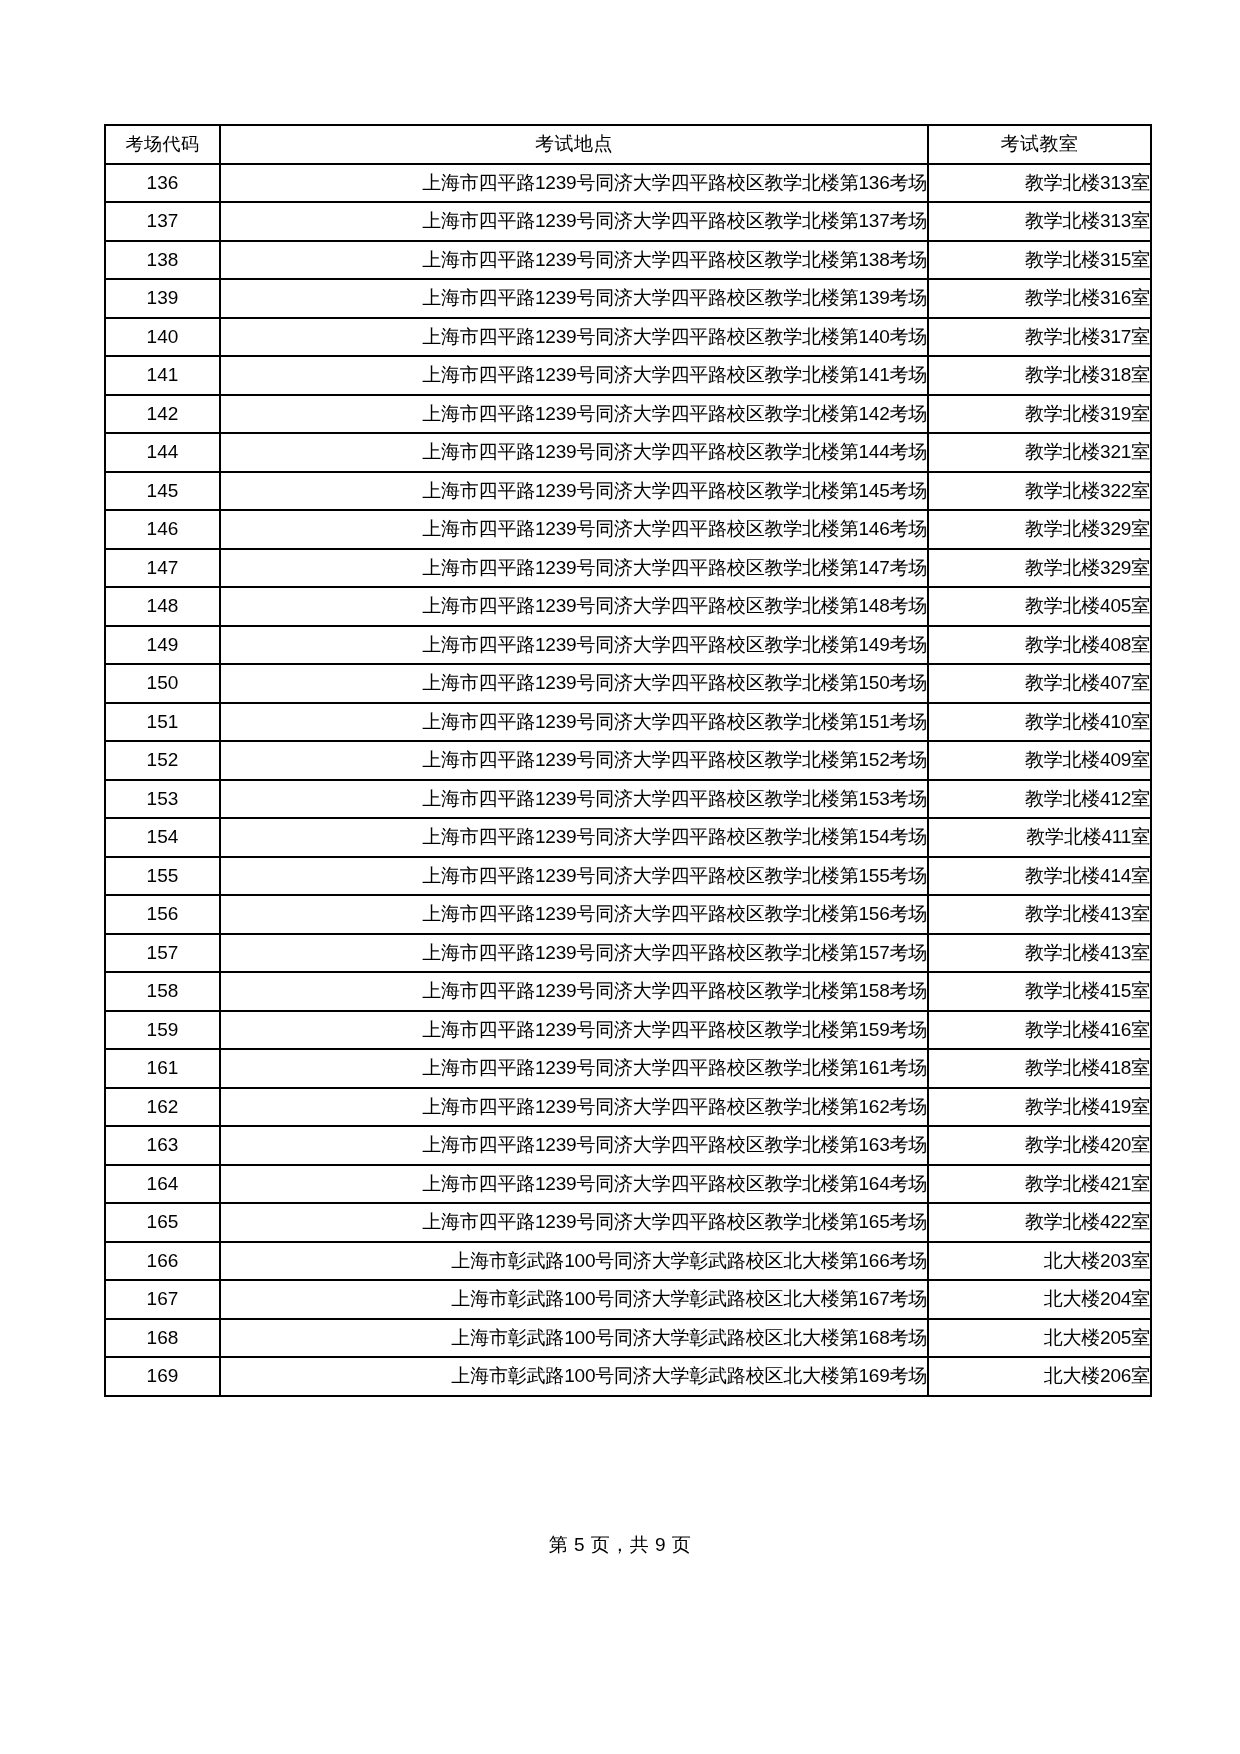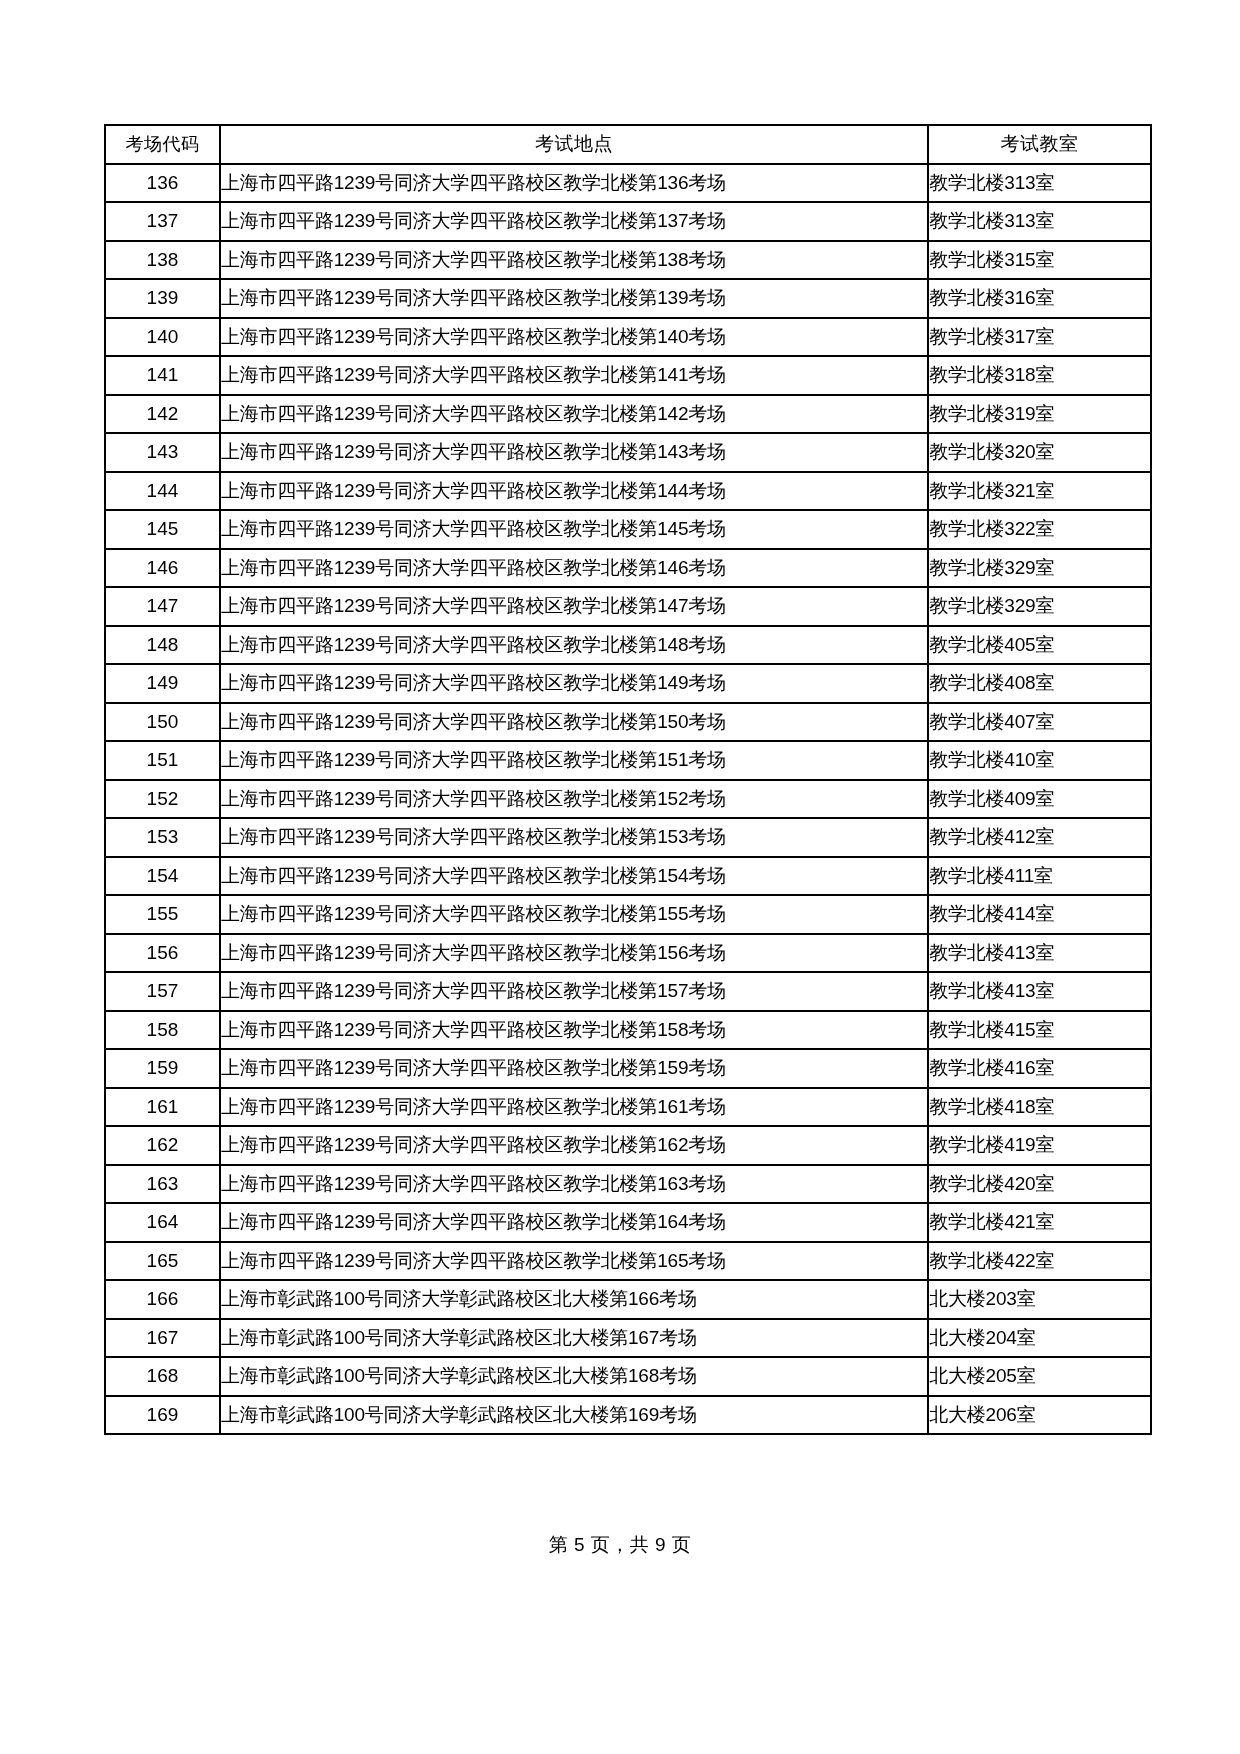--- a/index.html
+++ b/index.html
@@ -46,28 +46,28 @@
   }
   thead th.h-code { font-size: 18px; }
   thead th.h-place { font-size: 19px; font-family: Liberation Mono, monospace; }
   thead th.h-room { font-size: 19px; }
 
   td.code {
     text-align: center;
     font-size: 19px;
   }
   td.place {
-    text-align: left;
+    text-align: right;
     font-size: 19px;
     padding-left: 7px;
     white-space: nowrap;
     letter-spacing: -0.2px;
   }
   td.room {
-    text-align: left;
+    text-align: right;
     font-size: 19px;
     letter-spacing: -0.2px;
   }
   .footer {
     position: absolute;
     left: 0;
     right: 0;
     bottom: 196px;
     text-align: center;
     font-size: 19px;
@@ -123,25 +123,20 @@
           <td class="code">141</td>
           <td class="place">上海市四平路1239号同济大学四平路校区教学北楼第141考场</td>
           <td class="room">教学北楼318室</td>
         </tr>
         <tr>
           <td class="code">142</td>
           <td class="place">上海市四平路1239号同济大学四平路校区教学北楼第142考场</td>
           <td class="room">教学北楼319室</td>
         </tr>
         <tr>
-          <td class="code">143</td>
-          <td class="place">上海市四平路1239号同济大学四平路校区教学北楼第143考场</td>
-          <td class="room">教学北楼320室</td>
-        </tr>
-        <tr>
           <td class="code">144</td>
           <td class="place">上海市四平路1239号同济大学四平路校区教学北楼第144考场</td>
           <td class="room">教学北楼321室</td>
         </tr>
         <tr>
           <td class="code">145</td>
           <td class="place">上海市四平路1239号同济大学四平路校区教学北楼第145考场</td>
           <td class="room">教学北楼322室</td>
         </tr>
         <tr>

